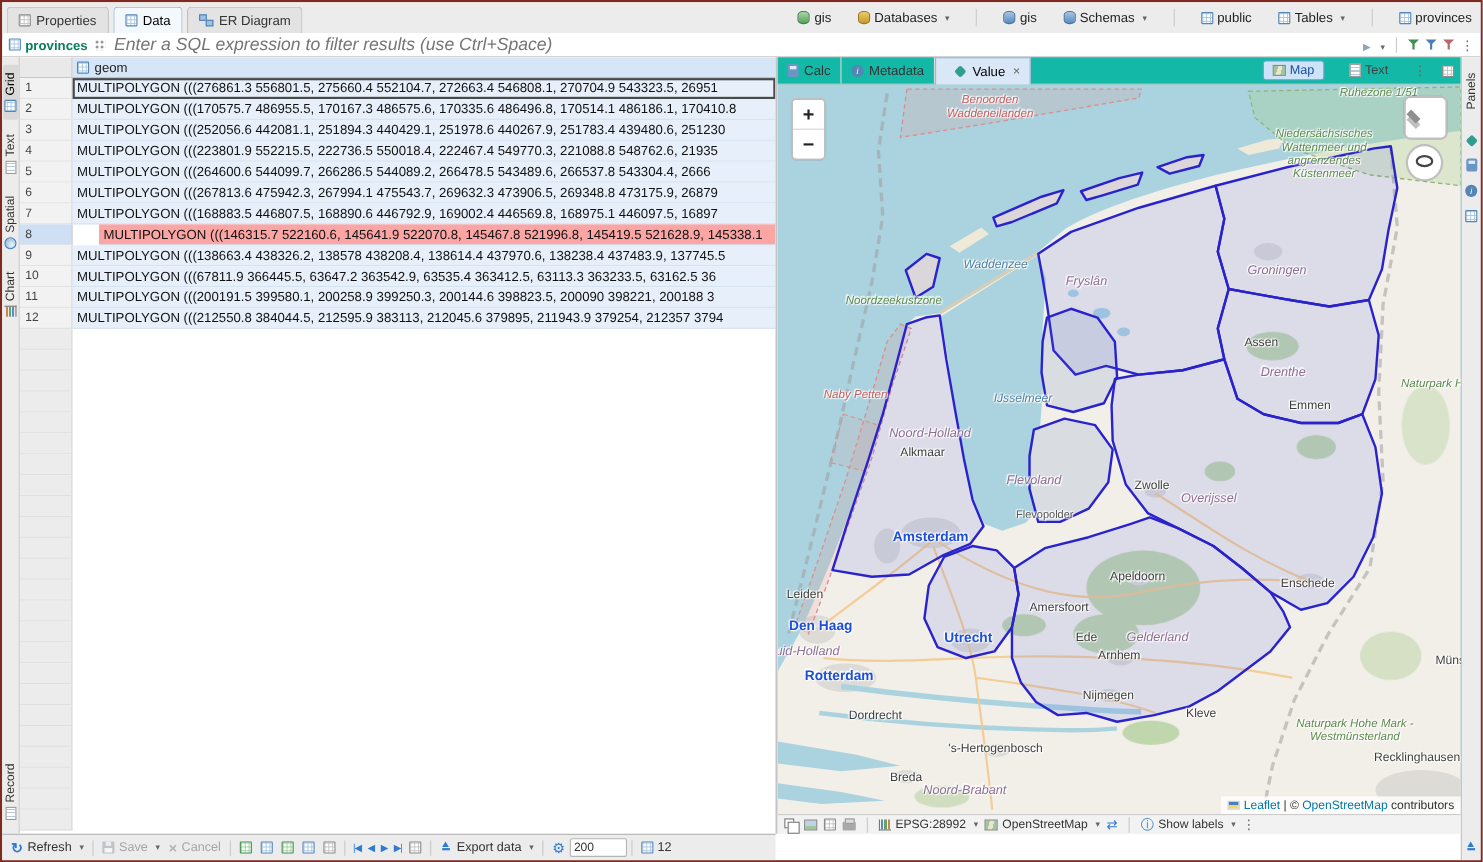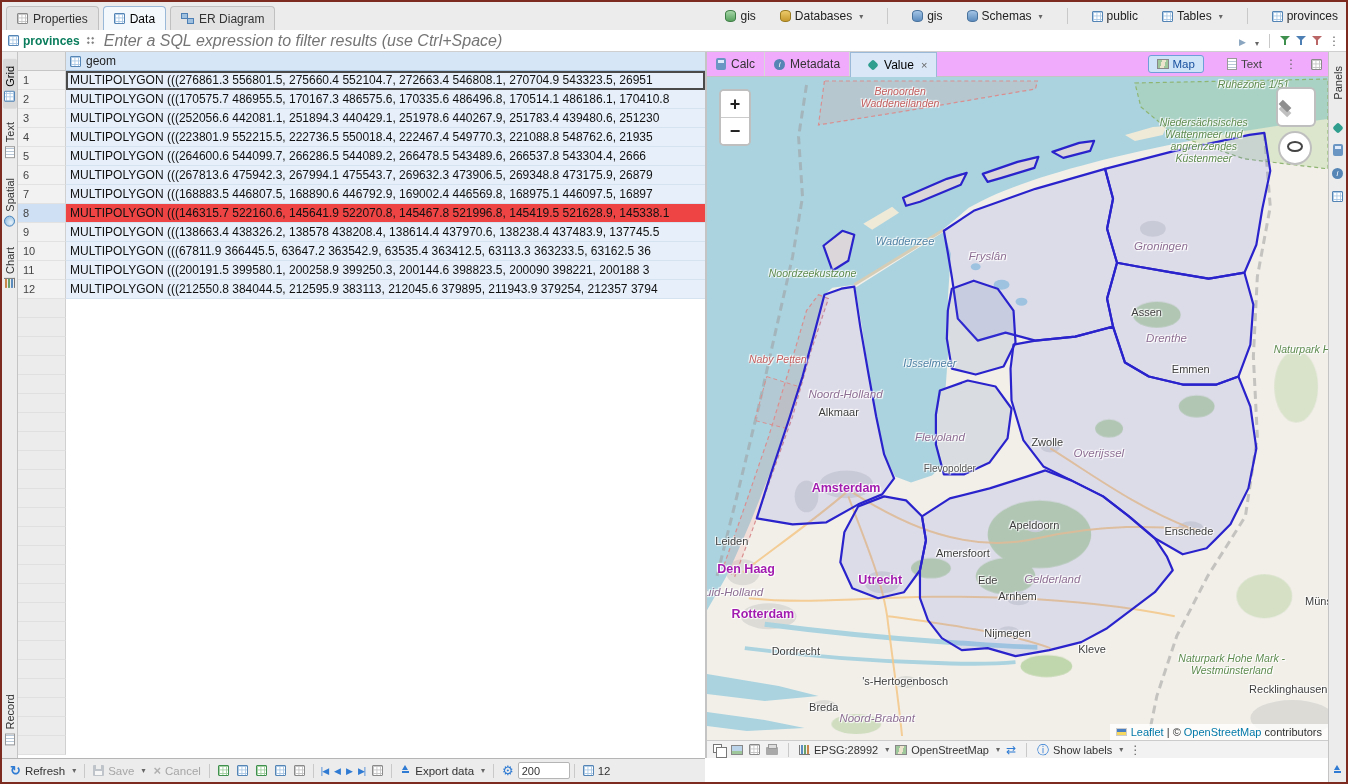--- a/index.html
+++ b/index.html
@@ -93,43 +93,43 @@
   .g-header{display:flex;height:19px;line-height:19px;}
   .g-corner{width:48px;flex:none;background:#e9e9e9;border-right:1px solid #c6c6c6;border-bottom:1px solid #c6c6c6;box-sizing:border-box;}
   .g-colhead{flex:1;display:flex;align-items:center;gap:5px;padding-left:4px;font-size:12px;color:#222;background:#d6e6f7;
              border-bottom:1px solid #a9c4de;box-sizing:border-box;cursor:pointer;}
   .g-row{display:flex;height:19px;line-height:18px;}
   .g-num{width:48px;flex:none;background:#f2f2f2;border-right:1px solid #d0d0d0;border-bottom:1px solid #e2e2e2;
          padding-left:5px;font-size:11px;color:#444;box-sizing:border-box;cursor:pointer;}
   .g-cell{flex:1;background:#e7f0fa;border-bottom:1px solid #d5e2f0;padding-left:4px;font-size:12px;color:#111;
           white-space:nowrap;overflow:hidden;box-sizing:border-box;cursor:cell;}
   .g-row.sel .g-num{background:#cfe0f5;}
-  .g-row.sel .g-cell{background:#ef4444;}
+  .g-row.sel .g-cell{background:#fca5a5;margin-left:24px;}
   .g-cell.focus{outline:2px solid #4a4a4a;outline-offset:-2px;}
   .g-row.empty .g-num{background:#ececec;border-bottom:1px solid #e0e0e0;}
   .g-row.empty .g-cell{background:#fff;border-bottom:none;}
 
   .splitter{left:703px;top:50px;bottom:24px;width:2px;background:#c4c4c4;cursor:col-resize;}
 
   
   .right-panel{left:705px;width:621px;top:50px;bottom:24px;background:#fff;}
-  .vp-tabs{position:absolute;left:0;right:0;top:0;height:25px;background:#f0abfc;border-bottom:1px solid #c4c4c4;display:flex;align-items:center;box-sizing:border-box;}
+  .vp-tabs{position:absolute;left:0;right:0;top:0;height:25px;background:#14b8a6;border-bottom:1px solid #c4c4c4;display:flex;align-items:center;box-sizing:border-box;}
   .vtab{display:flex;align-items:center;gap:5px;height:24px;padding:0 9px;font-size:12px;color:#333;cursor:pointer;border-right:1px solid #d8d8d8;}
   .vtab.active{background:#d9e7f6;color:#000;border:1px solid #9ab8d8;border-bottom:none;padding-left:16px;}
   .vtab .close{color:#666;font-size:11px;margin-left:2px;cursor:pointer;}
   .vp-right{margin-left:auto;display:flex;align-items:center;gap:14px;padding-right:6px;}
   .vbtn{display:flex;align-items:center;gap:4px;font-size:11.5px;padding:2px 8px;border-radius:3px;border:1px solid transparent;color:#444;cursor:pointer;}
   .vbtn.active{background:#cfe3f8;border-color:#6f9fd8;color:#174f9e;}
 
   
   .map-wrap{position:absolute;left:0;right:0;top:25px;bottom:18px;overflow:hidden;background:#aad3df;cursor:grab;}
   .map-svg{position:absolute;inset:0;width:100%;height:100%;}
   .lbl{position:absolute;transform:translate(-50%,-50%);font-size:11px;color:#3d3d3d;white-space:nowrap;text-align:center;
        text-shadow:0 0 2px #fff,0 0 2px #fff,1px 1px 1px #fff,-1px -1px 1px #fff;pointer-events:none;line-height:1.15;}
-  .lbl.city-lg{font-weight:bold;font-size:12.5px;color:#a21caf;}
+  .lbl.city-lg{font-weight:bold;font-size:12.5px;color:#1d4ed8;}
   .lbl.province{font-style:italic;color:#8d6e93;font-size:11.5px;}
   .lbl.water{font-style:italic;color:#4f81a4;}
   .lbl.nature{font-style:italic;color:#5d8a4e;font-size:10.5px;white-space:normal;width:120px;}
   .lbl.warning{font-style:italic;color:#c25e5e;font-size:10.5px;white-space:normal;width:110px;}
   .lbl.small{font-size:10px;color:#555;}
   .zoom-ctl{position:absolute;left:12px;top:12px;width:28px;border:2px solid rgba(0,0,0,.25);border-radius:5px;overflow:hidden;background:#fff;z-index:5;}
   .zoom-btn{height:26px;line-height:26px;text-align:center;font-size:18px;font-weight:bold;color:#222;cursor:pointer;background:#fff;}
   .zoom-btn:first-child{border-bottom:1px solid #ccc;}
   .layers-ctl{position:absolute;right:12px;top:10px;width:36px;height:36px;background:#fff;border:2px solid rgba(0,0,0,.25);border-radius:6px;cursor:pointer;z-index:5;}
   .lasso-ctl{position:absolute;right:16px;top:54px;width:30px;height:30px;background:#fff;border:2px solid rgba(0,0,0,.25);border-radius:50%;cursor:pointer;z-index:5;}

